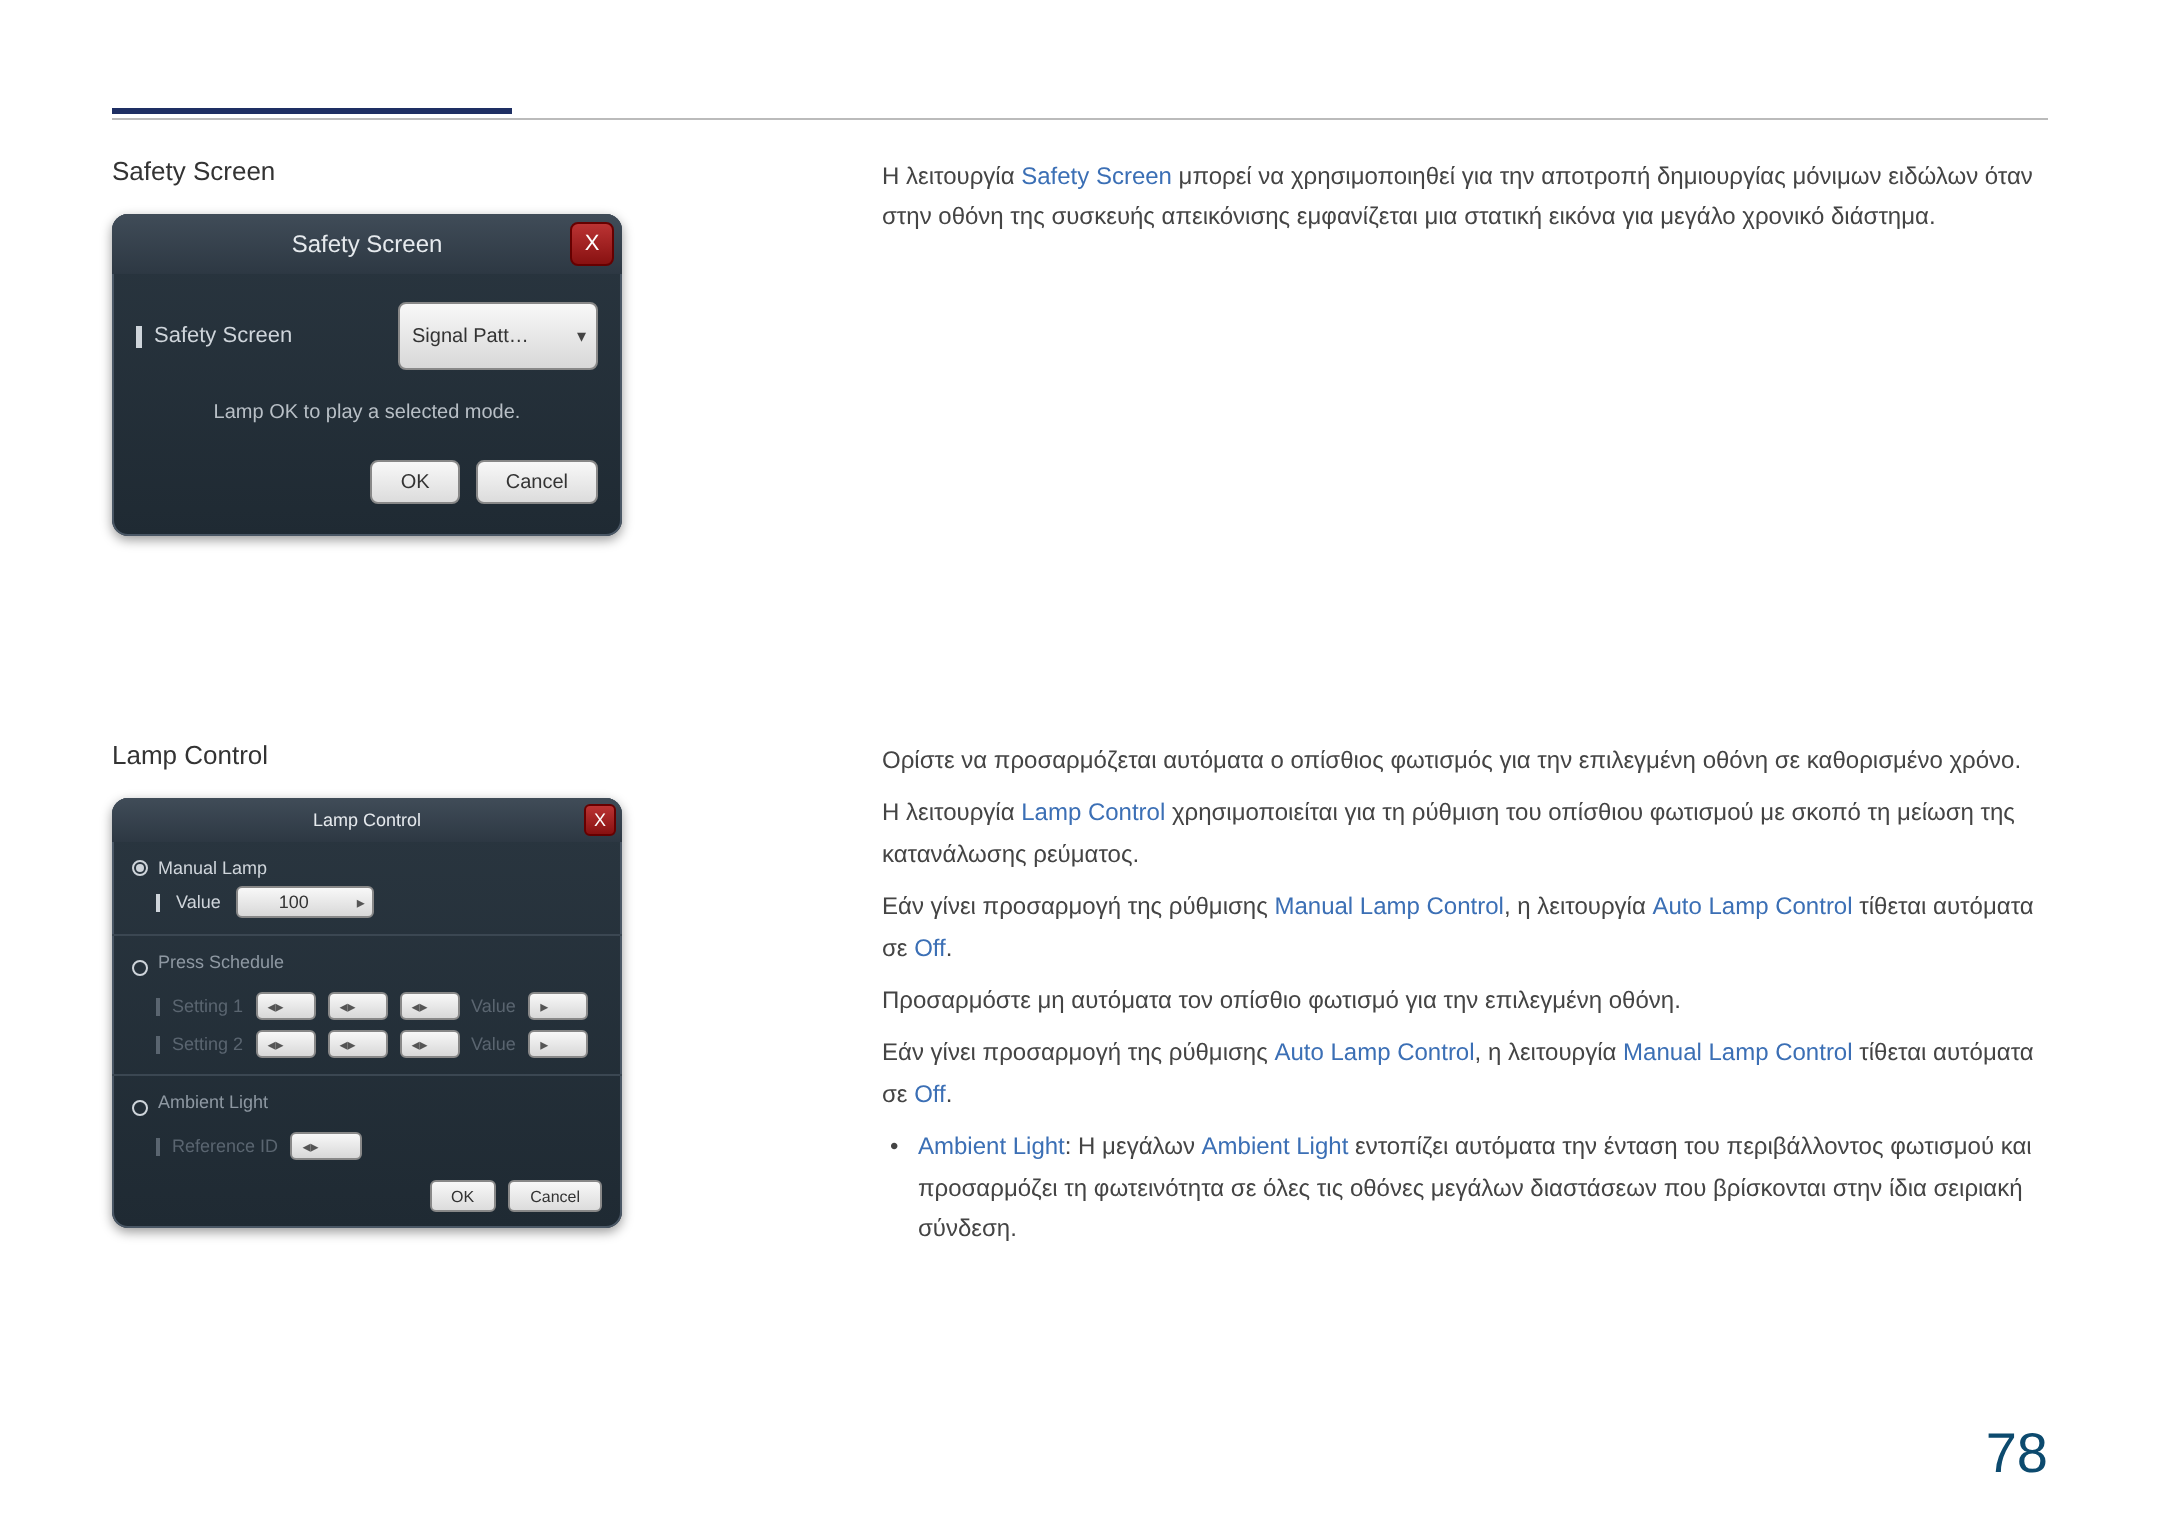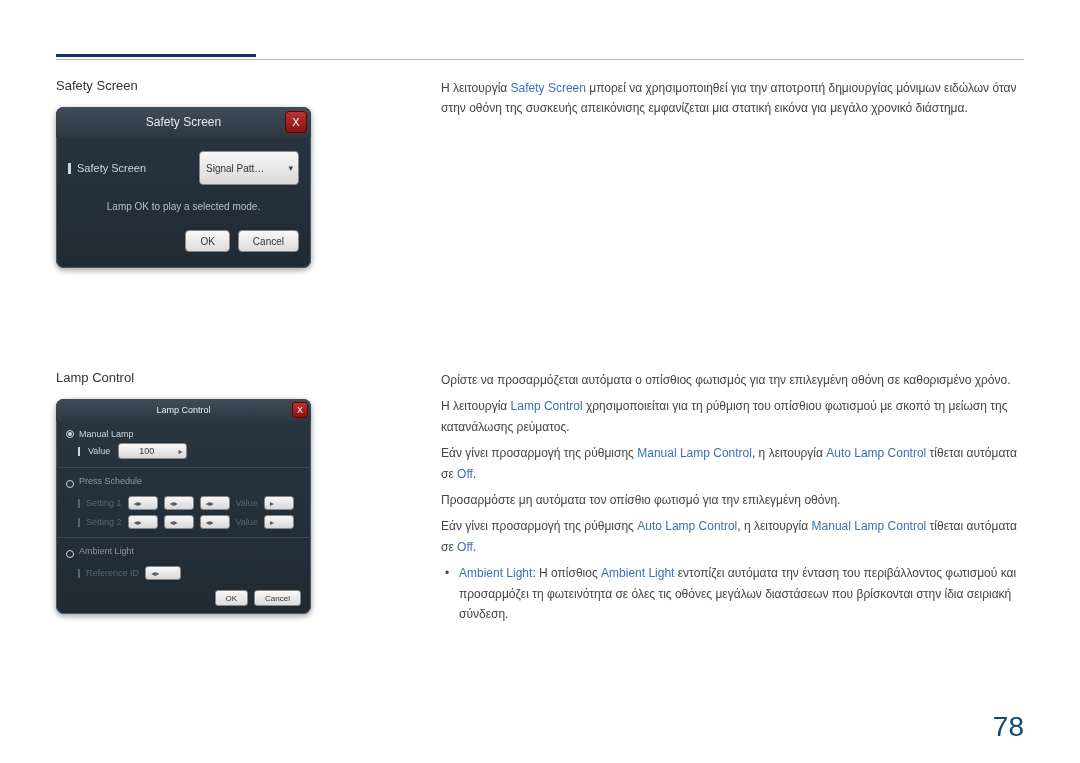--- a/index.html
+++ b/index.html
@@ -328,20 +328,20 @@
       </p>
       <p>
         <span>Εάν γίνει προσαρμογή της ρύθμισης </span><span class="blue">Manual Lamp Control</span><span>, η λειτουργία </span><span class="blue">Auto Lamp Control</span><span> τίθεται αυτόματα σε </span><span class="blue">Off</span><span>.</span>
       </p>
       <p>Προσαρμόστε μη αυτόματα τον οπίσθιο φωτισμό για την επιλεγμένη οθόνη.</p>
       <p>
         <span>Εάν γίνει προσαρμογή της ρύθμισης </span><span class="blue">Auto Lamp Control</span><span>, η λειτουργία </span><span class="blue">Manual Lamp Control</span><span> τίθεται αυτόματα σε </span><span class="blue">Off</span><span>.</span>
       </p>
       <ul class="bullet-list">
         <li>
-          <span class="blue">Ambient Light</span><span>: Η οπίσθιος </span><span class="blue">Ambient Light</span><span> εντοπίζει αυτόματα την ένταση του περιβάλλοντος φωτισμού και προσαρμόζει τη φωτεινότητα σε όλες τις οθόνες μεγάλων διαστάσεων που βρίσκονται στην ίδια σειριακή σύνδεση.</span>
+          <span class="blue">Ambient Light</span><span>: Η μεγάλων </span><span class="blue">Ambient Light</span><span> εντοπίζει αυτόματα την ένταση του περιβάλλοντος φωτισμού και προσαρμόζει τη φωτεινότητα σε όλες τις οθόνες μεγάλων διαστάσεων που βρίσκονται στην ίδια σειριακή σύνδεση.</span>
         </li>
       </ul>
     </div>
   </div>
 
   <div class="page-number">78</div>
 </div>
 
 </body></html>

